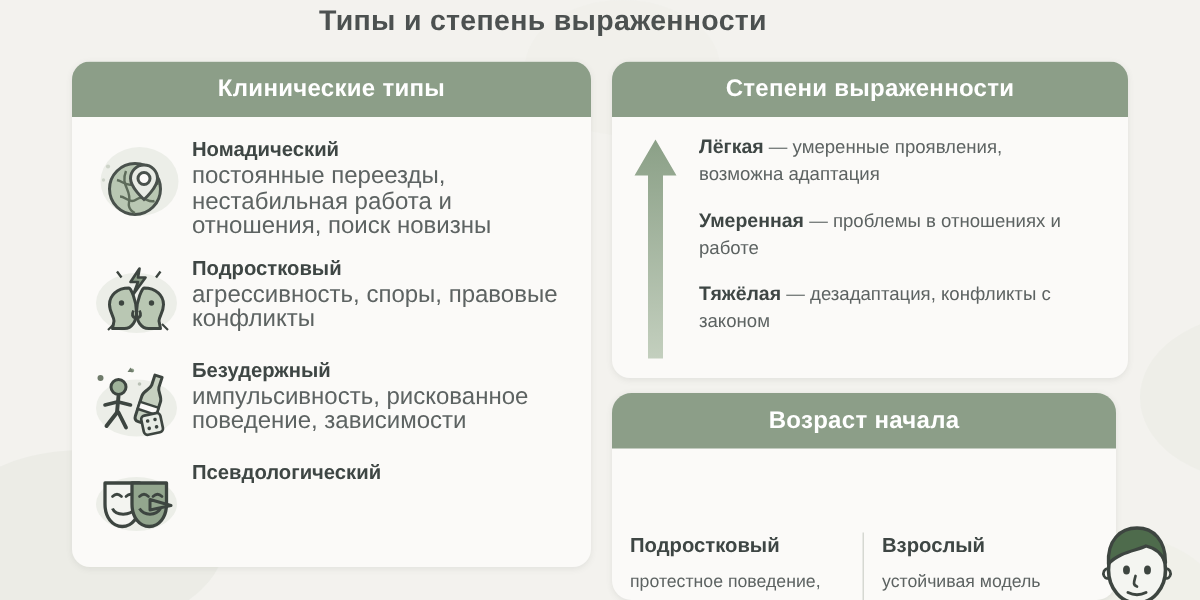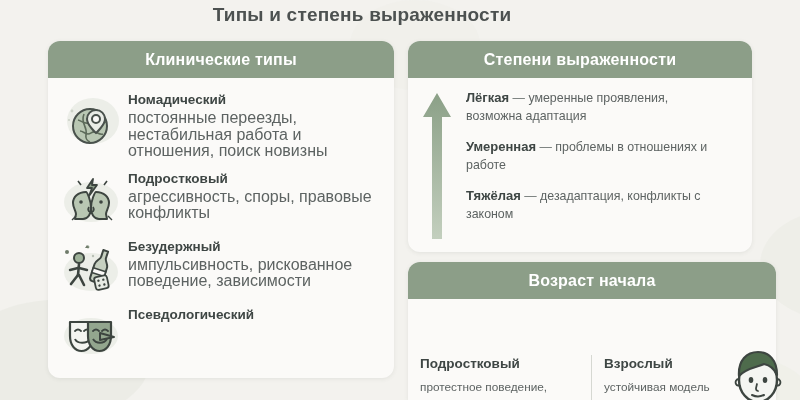--- a/index.html
+++ b/index.html
@@ -95,21 +95,21 @@
   #card-severity { left: 408px; top: 41px; width: 344px; height: 211px; }
   .sev-body { display: flex; padding: 10px 16px 0 0; position: relative; height: 170px; }
   .sev-arrow { width: 58px; min-width: 58px; display: flex; justify-content: center; padding-top: 3px;}
   .sev-items { padding-top: 1px; }
   .sev-item { margin-bottom: 13px; max-width: 258px; }
   .sev-line { font-size: 12.4px; color: #5d6362; line-height: 17.5px; }
   .sev-label { font-weight: 700; color: #3e4644; font-size: 13px; }
   .sev-dash { color: #6f7573; }
 
   
-  #card-age { left: 408px; top: 262px; width: 368px; height: 138px; border-bottom-left-radius:0; border-bottom-right-radius:0;}
+  #card-age { left: 408px; top: 262px; width: 336px; height: 138px; border-bottom-left-radius:0; border-bottom-right-radius:0;border-radius:13px;}
   .age-body { display: flex; padding: 8px 0 0 0; position: relative; margin-top: 48px; }
   .age-col { padding: 0 12px; width: 50%; box-sizing: border-box; }
   .age-col.first { border-right: 1px solid #d6d8d2; }
   .age-title {
     font-size: 13.5px;
     font-weight: 700;
     color: #3e4644;
     margin-bottom: 5px;
     line-height: 18px;
   }

